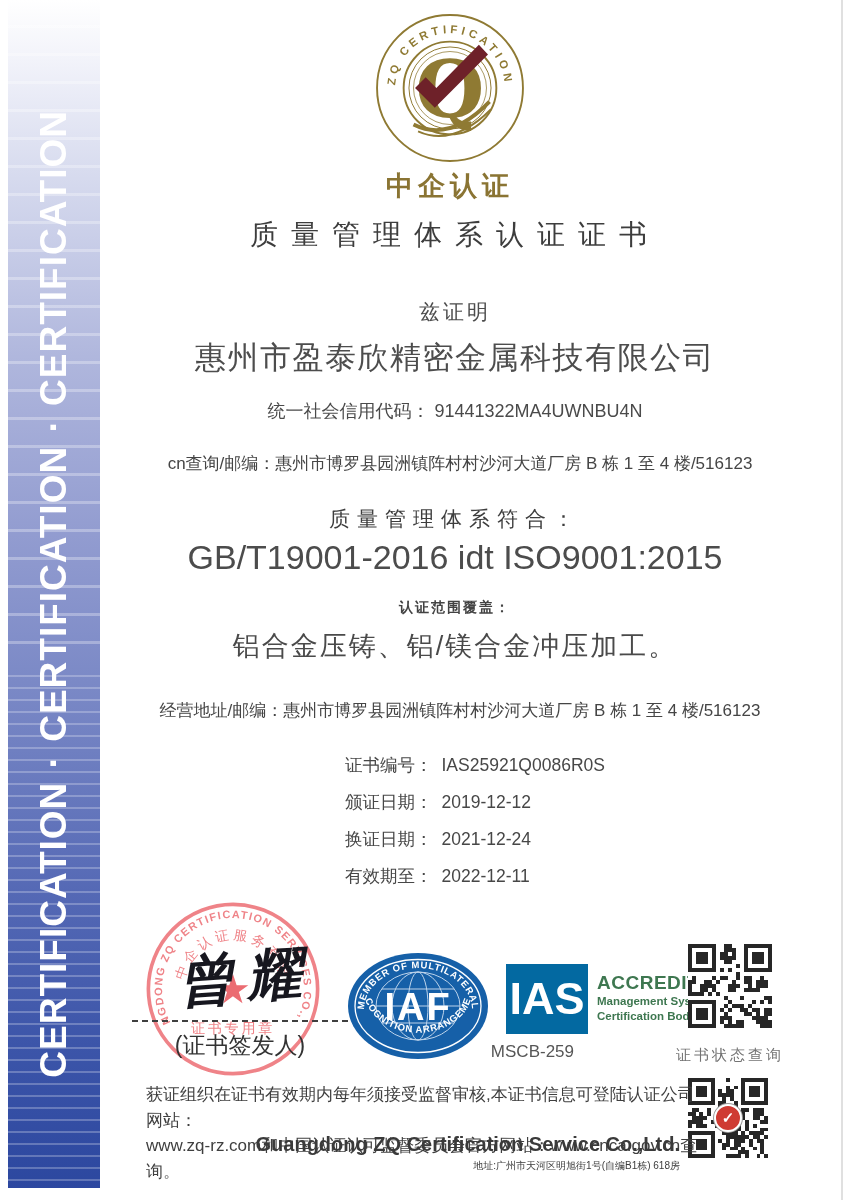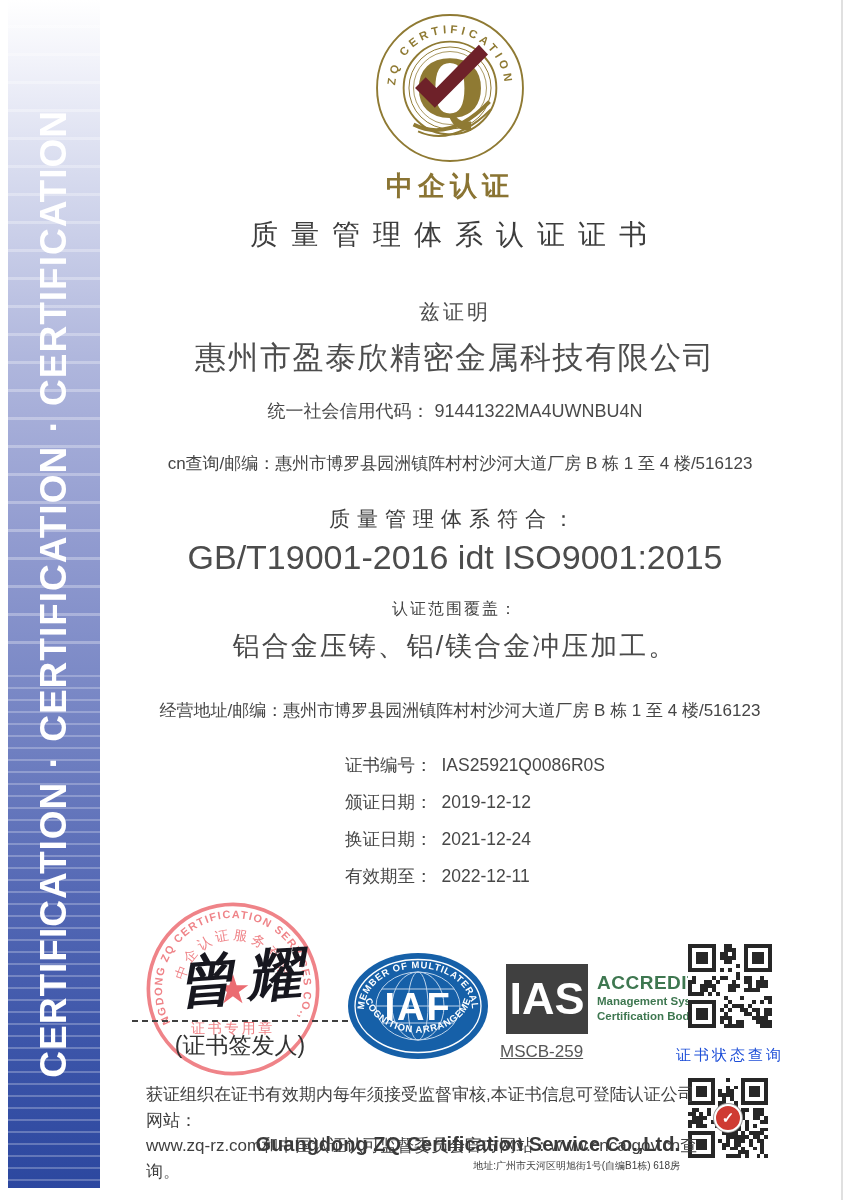--- a/index.html
+++ b/index.html
@@ -31,47 +31,47 @@
   
   .cert-title{left:90px;top:216px;width:730px;text-align:center;
     font-family:"DejaVu Serif",serif;font-size:28px;color:#3d3d3d;letter-spacing:13px;}
   .certify{left:90px;top:298px;width:730px;text-align:center;font-size:21px;color:#4c4c4c;letter-spacing:3px;}
   .company-name{left:90px;top:337px;width:730px;text-align:center;font-size:31px;color:#4d4d4d;letter-spacing:1.5px;}
   .credit{left:90px;top:399px;width:730px;text-align:center;font-size:18px;color:#4a4a4a;}
   .addr-line{left:90px;top:452px;width:740px;text-align:center;font-size:17px;color:#454545;}
   .sys-heading{left:90px;top:505px;width:730px;text-align:center;
     font-family:"DejaVu Serif",serif;font-size:21px;color:#3d3d3d;letter-spacing:7px;}
   .std-code{left:90px;top:538px;width:730px;text-align:center;font-size:34px;color:#4c4c4c;}
-  .scope-heading{left:90px;top:599px;width:730px;text-align:center;font-size:16px;color:#434343;letter-spacing:2px;}
+  .scope-heading{left:90px;top:599px;width:730px;text-align:center;font-size:14px;color:#434343;letter-spacing:2px;font-weight:bold;}
   .scope-text{left:90px;top:628px;width:730px;text-align:center;font-size:27px;color:#4a4a4a;letter-spacing:2px;}
   .op-line{left:90px;top:699px;width:740px;text-align:center;font-size:17px;color:#454545;}
   
   .details{left:345px;top:753px;font-size:17.5px;color:#474747;}
   .detail-row{margin-bottom:13px;white-space:nowrap;}
   .dlabel{margin-right:9px;}
   
   .stamp-svg{left:142px;top:898px;width:182px;height:182px;opacity:.93;}
   .signature{left:178px;top:940px;font-family:"DejaVu Serif",serif;font-style:italic;font-weight:bold;
     font-size:56px;color:#17171f;letter-spacing:12px;transform:rotate(-4deg);white-space:nowrap;}
   .sign-line{left:132px;top:1020px;width:216px;border-top:2.5px dashed #3f3f3f;height:0;}
   .signer{left:132px;top:1030px;width:216px;text-align:center;font-size:23px;color:#333;}
   
   .iaf-svg{left:344px;top:950px;width:148px;height:112px;}
   .ias{left:506px;top:964px;display:flex;}
-  .ias-box{width:82px;height:70px;background:#404040;color:#fff;display:flex;align-items:center;
+  .ias-box{width:82px;height:70px;background:#0369a1;color:#fff;display:flex;align-items:center;
     justify-content:center;font-size:45px;font-weight:bold;}
   .ias-side{margin-left:9px;padding-top:8px;color:#3e7750;}
   .ias-acc{font-size:19px;font-weight:bold;letter-spacing:.5px;}
   .ias-sub{font-size:11.5px;line-height:1.3;font-weight:bold;}
-  .ias-code{left:500px;top:1042px;width:86px;text-align:left;font-size:17px;color:#565656;text-decoration:underline;}
+  .ias-code{left:488px;top:1042px;width:86px;text-align:right;font-size:17px;color:#565656;}
   
   .qr{background:#fff;}
   .qr-status{left:688px;top:944px;width:84px;height:84px;}
   .qr-contact{left:688px;top:1078px;width:80px;height:80px;}
-  .qr-label{width:120px;text-align:center;font-size:15px;letter-spacing:3px;color:#1d4ed8;white-space:nowrap;}
+  .qr-label{width:120px;text-align:center;font-size:15px;letter-spacing:3px;color:#737373;white-space:nowrap;}
   .qr-label-1{left:670px;top:1046px;}
   .qr-label-2{left:670px;top:1204px;text-decoration:underline;}
   .qr-badge{left:714px;top:1104px;width:24px;height:24px;border-radius:50%;background:#cf3b33;
     border:2px solid #fff;box-shadow:0 0 0 1px #9a9a9a;display:flex;align-items:center;justify-content:center;
     color:#fff;font-size:15px;font-weight:bold;}
   
   .notice{left:146px;top:1082px;width:552px;font-size:17px;line-height:1.5;color:#3f3f3f;}
   .company-en{left:146px;top:1133px;width:534px;text-align:right;font-size:20px;font-weight:bold;color:#3a3a3a;}
   .addr-cn{left:146px;top:1159px;width:534px;text-align:right;font-size:10px;color:#3c3c3c;}
 </style>

